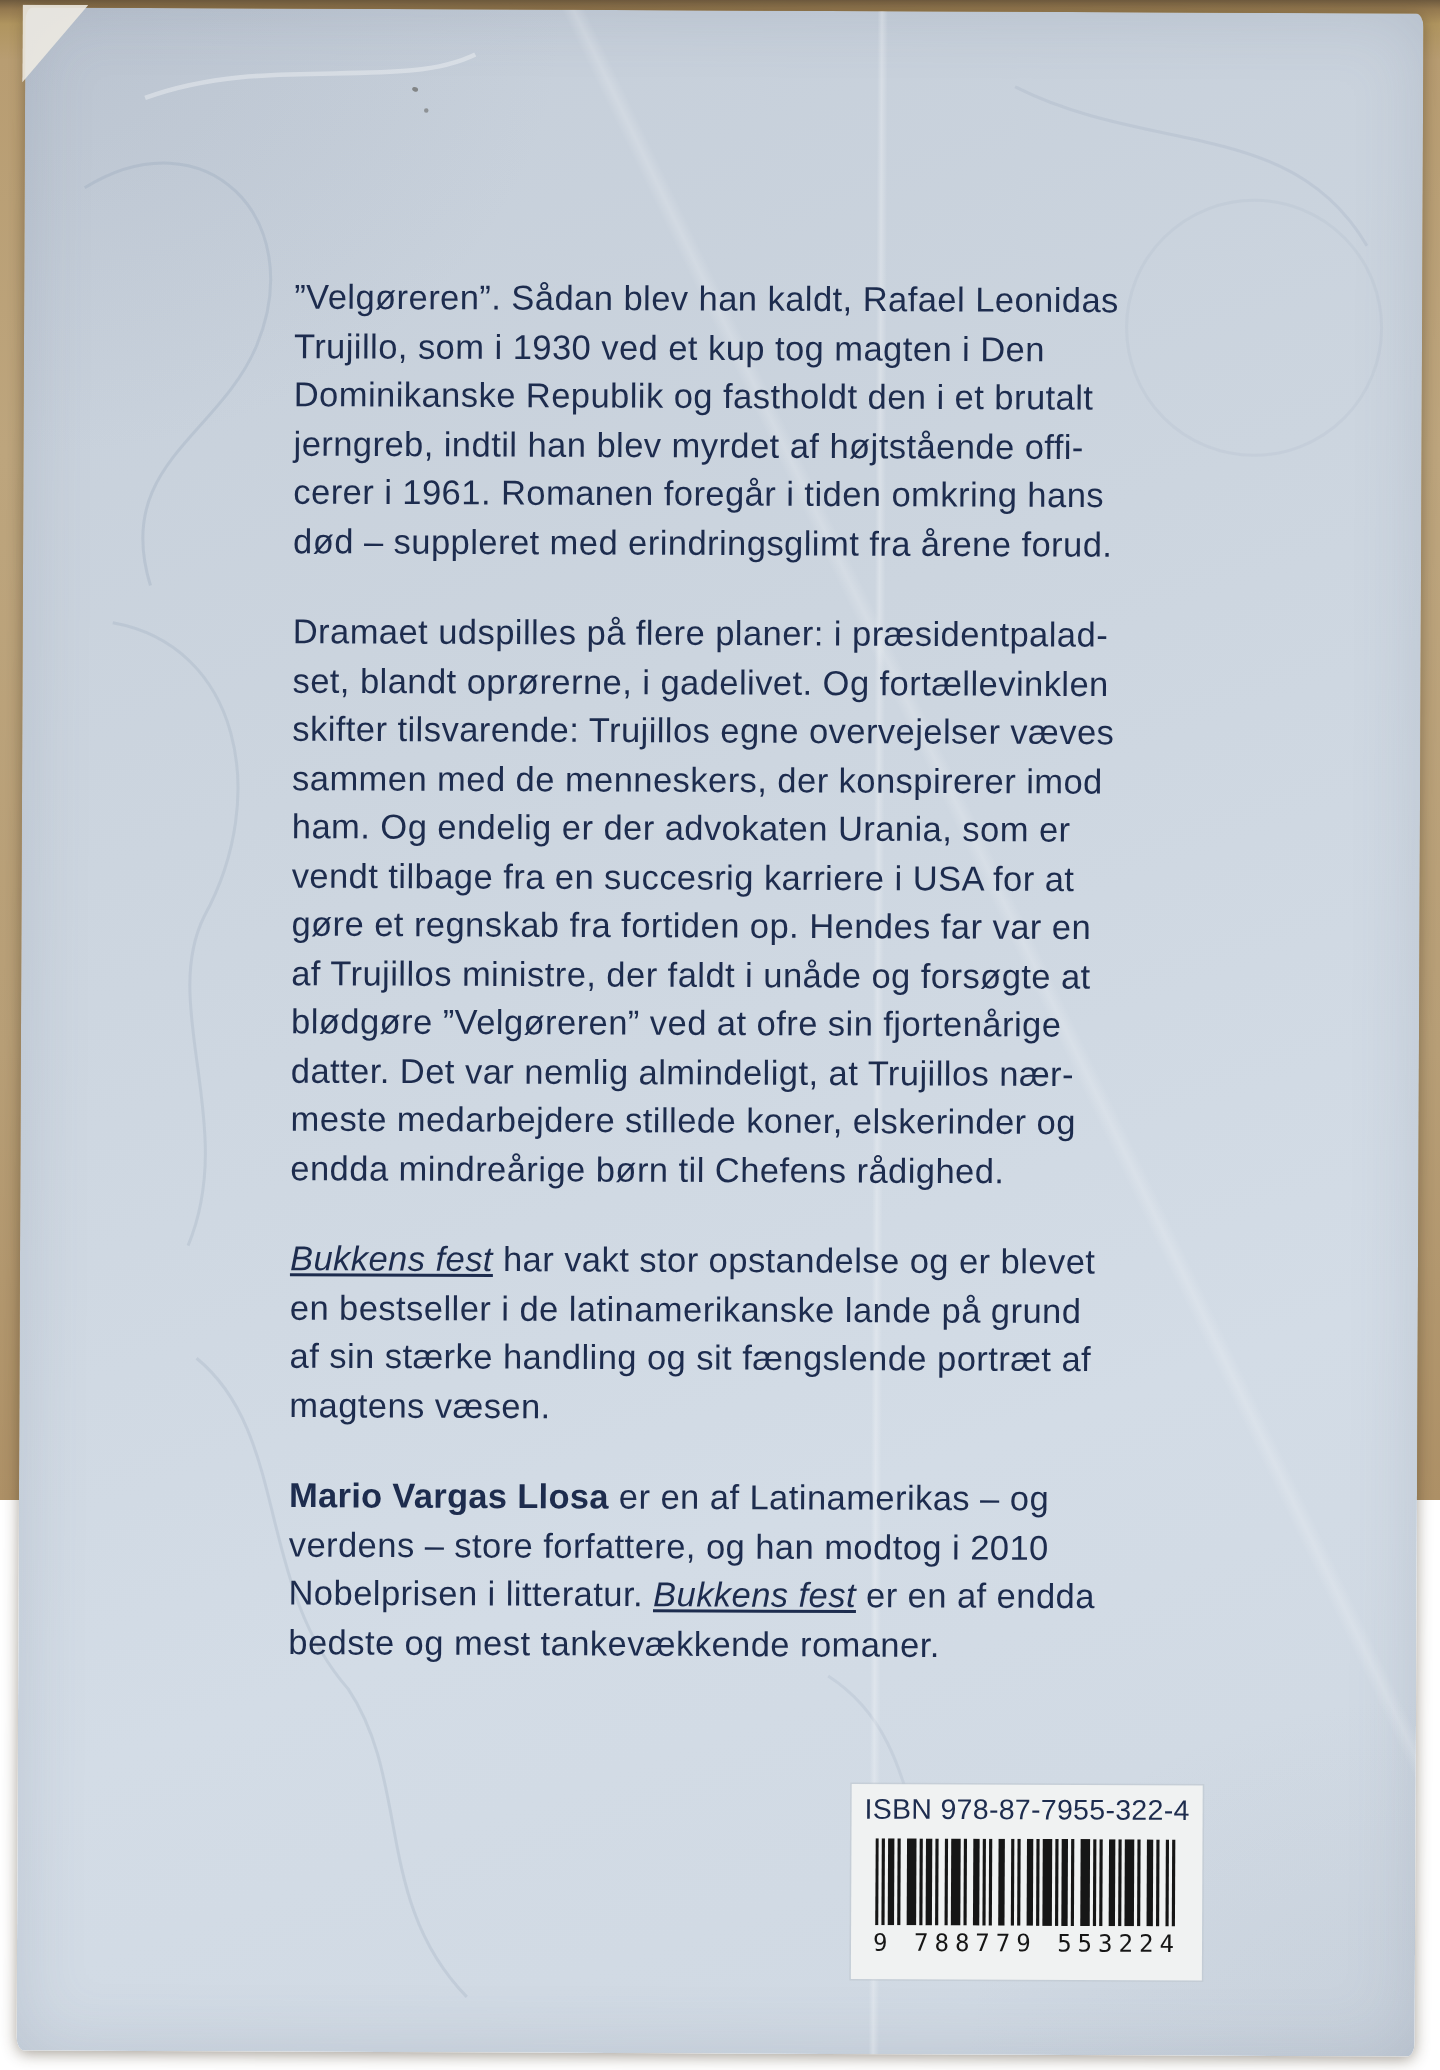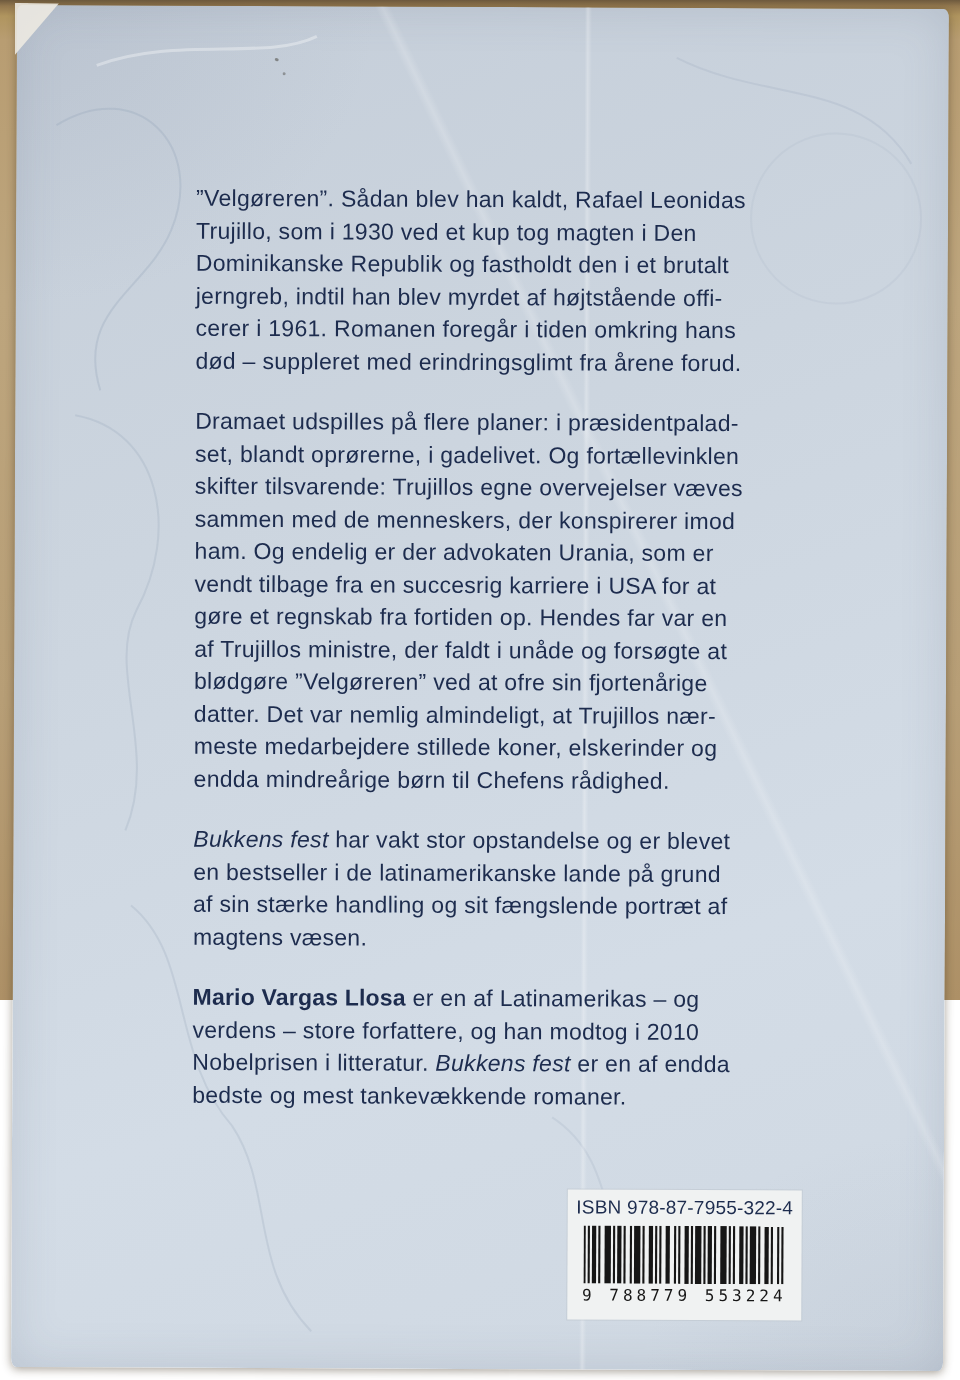--- a/index.html
+++ b/index.html
@@ -45,21 +45,21 @@
   .speck.s2{left:266px;top:66px;width:3px;height:3px;opacity:.45;}
 
   
   .text-block{
     position:absolute;left:180px;top:176px;width:640px;
     color:#1d2c4e;
     font-size:23px;line-height:32.5px;letter-spacing:.3px;
   }
   .para{margin:0 0 28px 0;}
   .line{white-space:nowrap;}
-  .line em{font-style:italic;}
+  .line em{font-style:italic;text-decoration:underline;}
   .line b{font-weight:bold;letter-spacing:.2px;text-align:center;}
 
   
   .isbn-box{
     position:absolute;left:556px;top:1182px;width:234px;height:130px;
     background:#f0f2f2;
     box-shadow:0 0 0 1px rgba(190,198,206,.6);
     text-align:center;
   }
   .isbn-label{

